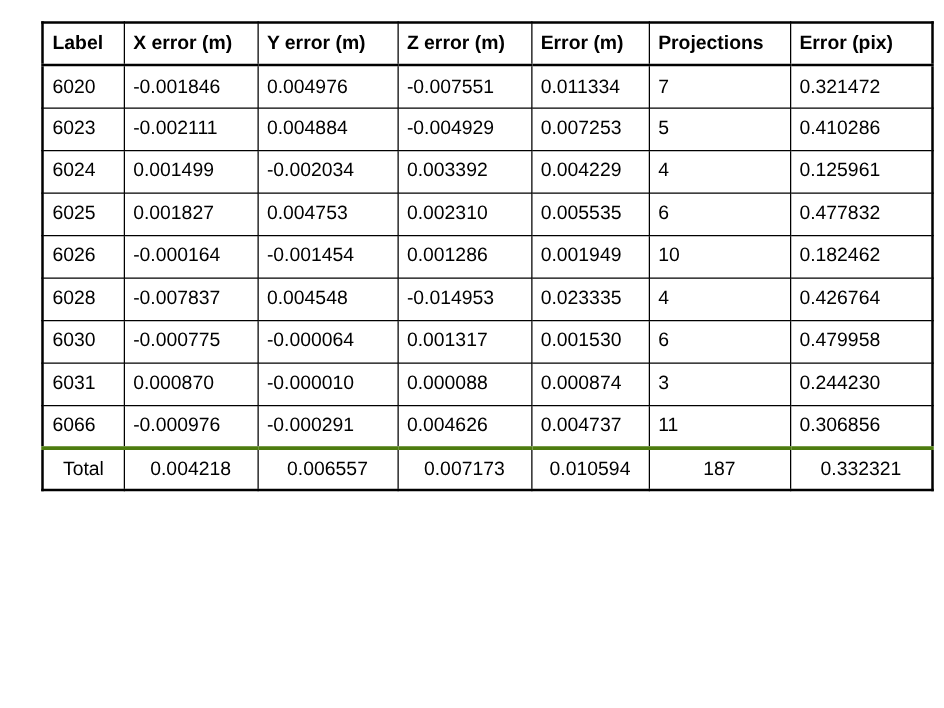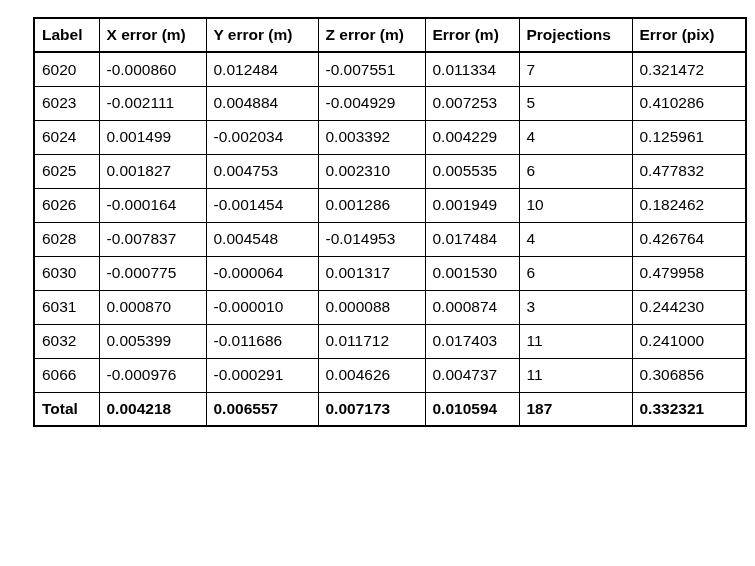--- a/index.html
+++ b/index.html
@@ -40,22 +40,23 @@
     line-height: 1;
     font-weight: normal;
     white-space: nowrap;
     overflow: hidden;
   }
   table.error-table thead th {
     font-weight: bold;
     border-bottom: 2px solid #000000;
   }
   table.error-table tbody tr.total-row td {
-    font-weight: bold;
-    border-top: 1px solid #4d7c0f;
+    font-weight: normal;
+    border-top: 3px solid #4d7c0f;
+    text-align: center;
   }
   
   col.c-label   { width: 65px; }
   col.c-x       { width: 107px; }
   col.c-y       { width: 112px; }
   col.c-z       { width: 107px; }
   col.c-err     { width: 94px; }
   col.c-proj    { width: 113px; }
   col.c-errpix  { width: 114px; }
 </style>
@@ -80,22 +81,22 @@
         <th>Y error (m)</th>
         <th>Z error (m)</th>
         <th>Error (m)</th>
         <th>Projections</th>
         <th>Error (pix)</th>
       </tr>
     </thead>
     <tbody>
       <tr>
         <td>6020</td>
-        <td>-0.000860</td>
-        <td>0.012484</td>
+        <td>-0.001846</td>
+        <td>0.004976</td>
         <td>-0.007551</td>
         <td>0.011334</td>
         <td>7</td>
         <td>0.321472</td>
       </tr>
       <tr>
         <td>6023</td>
         <td>-0.002111</td>
         <td>0.004884</td>
         <td>-0.004929</td>
@@ -128,50 +129,41 @@
         <td>0.001286</td>
         <td>0.001949</td>
         <td>10</td>
         <td>0.182462</td>
       </tr>
       <tr>
         <td>6028</td>
         <td>-0.007837</td>
         <td>0.004548</td>
         <td>-0.014953</td>
-        <td>0.017484</td>
+        <td>0.023335</td>
         <td>4</td>
         <td>0.426764</td>
       </tr>
       <tr>
         <td>6030</td>
         <td>-0.000775</td>
         <td>-0.000064</td>
         <td>0.001317</td>
         <td>0.001530</td>
         <td>6</td>
         <td>0.479958</td>
       </tr>
       <tr>
         <td>6031</td>
         <td>0.000870</td>
         <td>-0.000010</td>
         <td>0.000088</td>
         <td>0.000874</td>
         <td>3</td>
         <td>0.244230</td>
-      </tr>
-      <tr>
-        <td>6032</td>
-        <td>0.005399</td>
-        <td>-0.011686</td>
-        <td>0.011712</td>
-        <td>0.017403</td>
-        <td>11</td>
-        <td>0.241000</td>
       </tr>
       <tr>
         <td>6066</td>
         <td>-0.000976</td>
         <td>-0.000291</td>
         <td>0.004626</td>
         <td>0.004737</td>
         <td>11</td>
         <td>0.306856</td>
       </tr>

